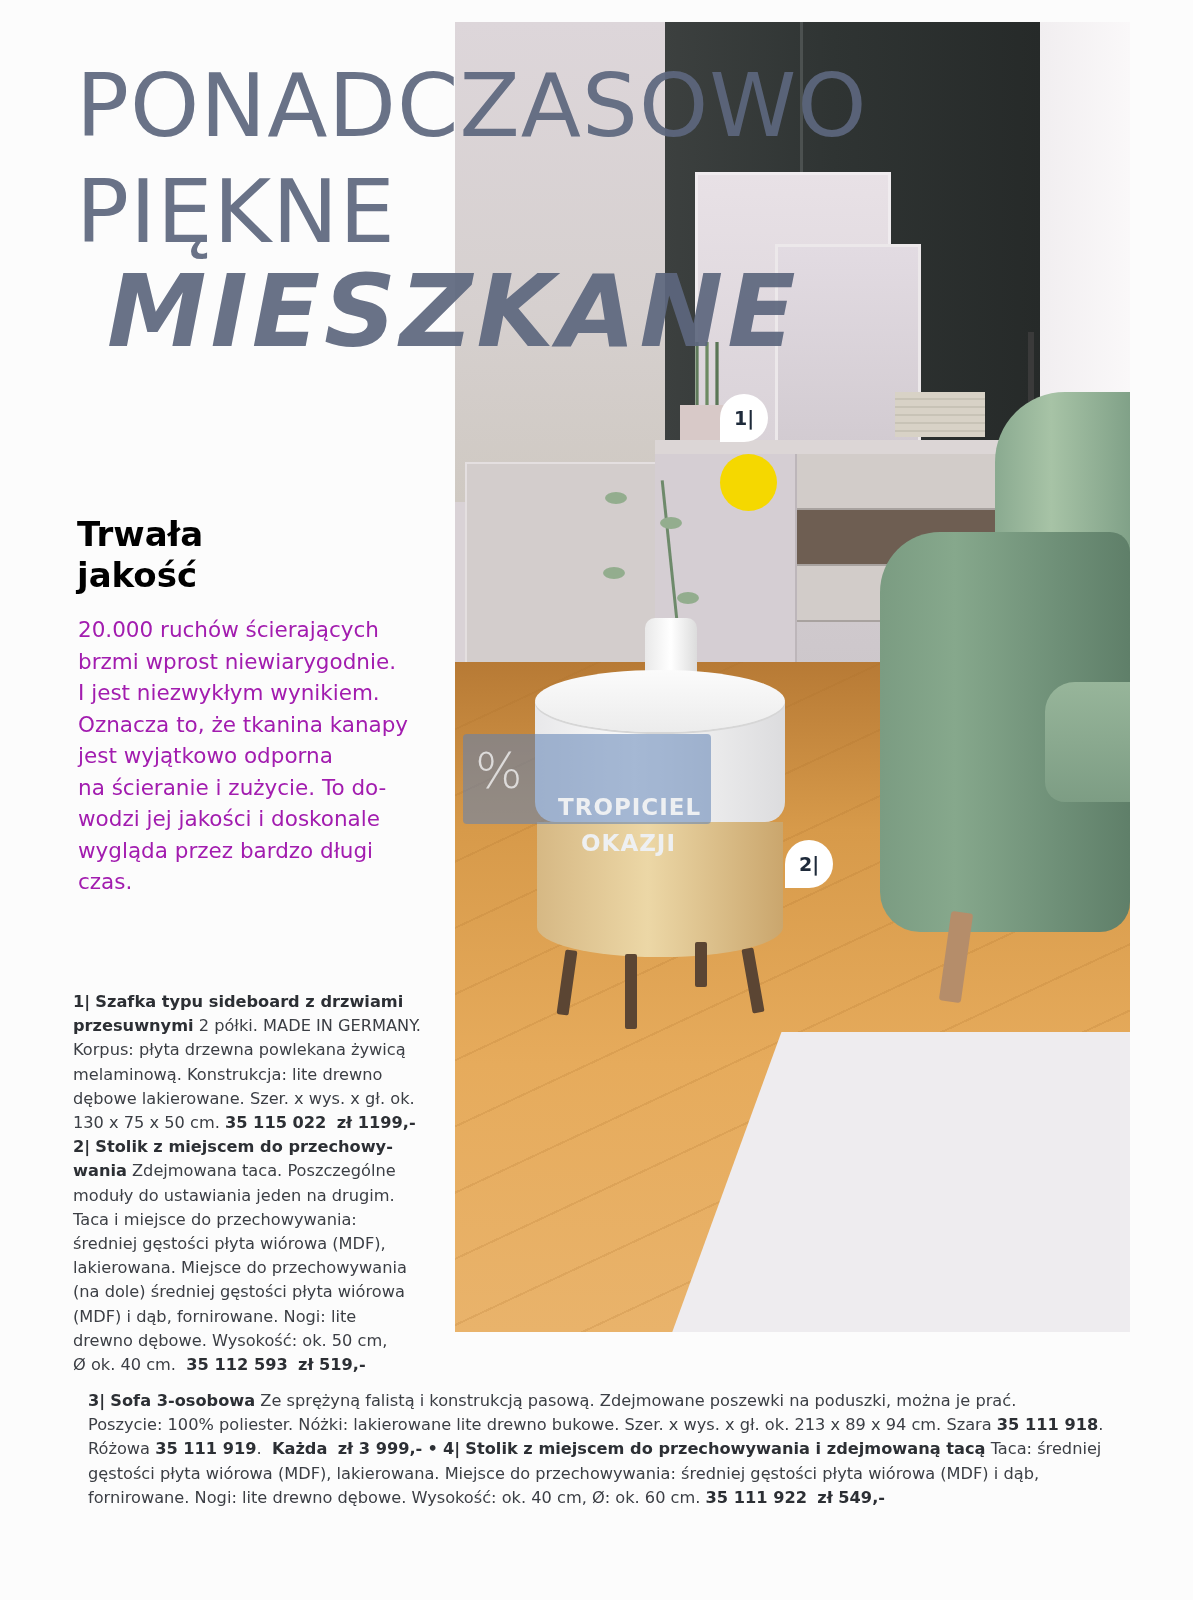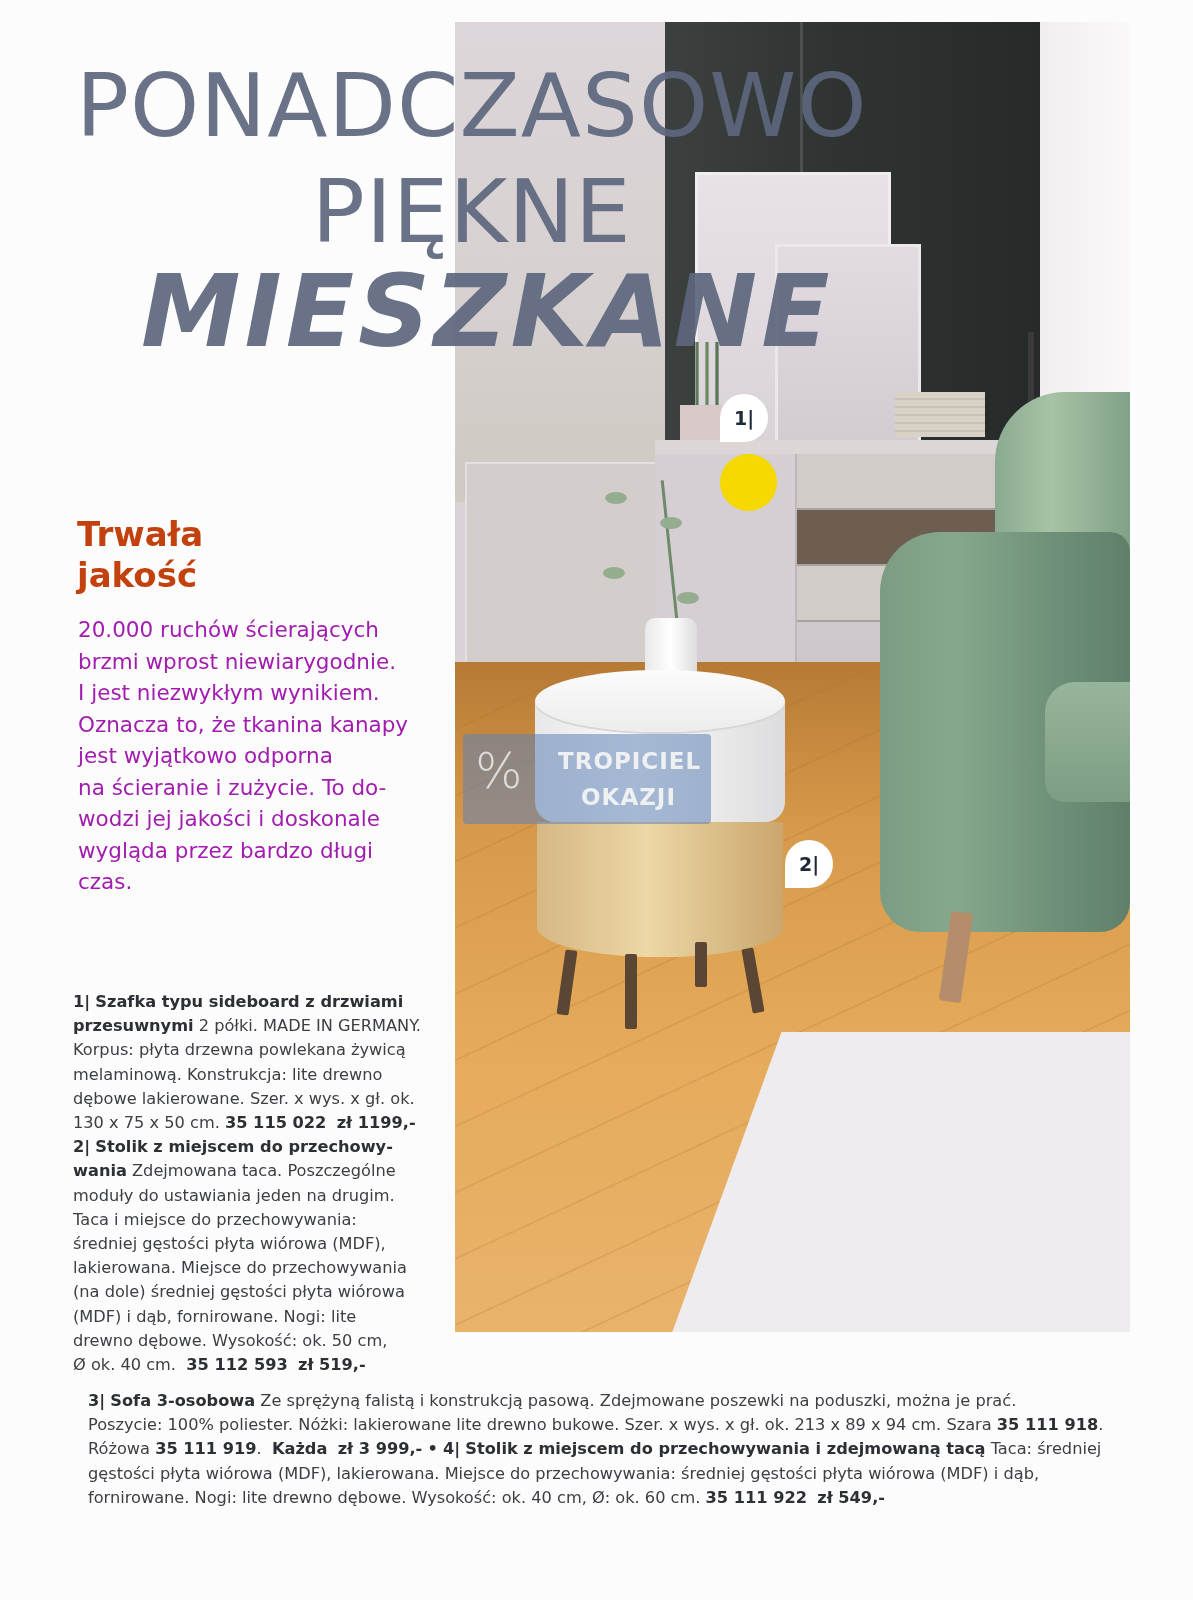--- a/index.html
+++ b/index.html
@@ -69,32 +69,32 @@
   .sofa-leg { position:absolute; left:490px; top:890px; width:22px; height:90px; background:#b58d6a; transform:rotate(8deg); border-radius:3px; }
 
   .marker { position:absolute; width:48px; height:48px; border-radius:50% 50% 50% 0/50% 50% 50% 0;
     background:#fff; color:#1e2a3a; font-weight:bold; font-size:19px; display:flex; align-items:center; justify-content:center;
     font-family:"DejaVu Sans", sans-serif; }
   .marker.m1 { left:265px; top:372px; }
   .marker.m2 { left:330px; top:818px; }
 
   .watermark { position:absolute; left:8px; top:712px; width:248px; height:90px; background:rgba(95,130,180,.55); border-radius:4px; }
   .wm-pct { position:absolute; left:12px; top:8px; font-size:50px; color:rgba(240,240,240,.8); font-family:"DejaVu Sans", sans-serif; font-weight:300; }
-  .wm-text { position:absolute; left:95px; color:#eef0f2; font-weight:bold; font-size:23px; letter-spacing:1px; font-family:"DejaVu Sans", sans-serif; }
+  .wm-text { position:absolute; left:95px; color:#eef0f2; font-weight:bold; font-size:23px; letter-spacing:1px; font-family:"DejaVu Sans", sans-serif;margin-top:46px; }
   .wm-text.t1 { top:14px; } .wm-text.t2 { top:50px; left:118px; }
 
   
   .headline { position:absolute; left:76px; top:62px; z-index:5; color:#5d677e; font-family:"DejaVu Sans", sans-serif; }
-  .hl-line { display:block; font-weight:400; line-height:1; letter-spacing:1px; opacity:.92;text-align:center; }
+  .hl-line { display:block; font-weight:400; line-height:1; letter-spacing:1px; opacity:.92; }
   .hl1 { font-size:88px; }
   .hl2 { font-size:88px; margin-top:18px; }
   .hl3 { font-size:100px; font-style:italic; font-weight:600; margin-top:6px; letter-spacing:4px;margin-left:31px; }
 
   
-  .subhead { position:absolute; left:77px; top:514px; font-size:34px; font-weight:bold; color:#c2410c; line-height:1.2; }
+  .subhead { position:absolute; left:77px; top:514px; font-size:34px; font-weight:bold; color:#000000; line-height:1.2; }
   .lead { position:absolute; left:78px; top:614px; width:370px; font-size:21.5px; line-height:31.5px; color:#a21caf; }
   .lead span { display:block; white-space:nowrap; }
 
   .specs { position:absolute; left:73px; top:990px; width:380px; font-size:16.2px; line-height:24.2px; color:#3b3e44; }
   .specs .ln { display:block; white-space:nowrap; }
   .bottom { position:absolute; left:80px; top:1389px; width:1040px; font-size:16.2px; line-height:24.2px; color:#3b3e44;margin-left:8px; }
   .bottom .ln { display:block; white-space:nowrap; }
   b { color:#2c2f34; font-weight:bold; }
 </style>
 </head>

